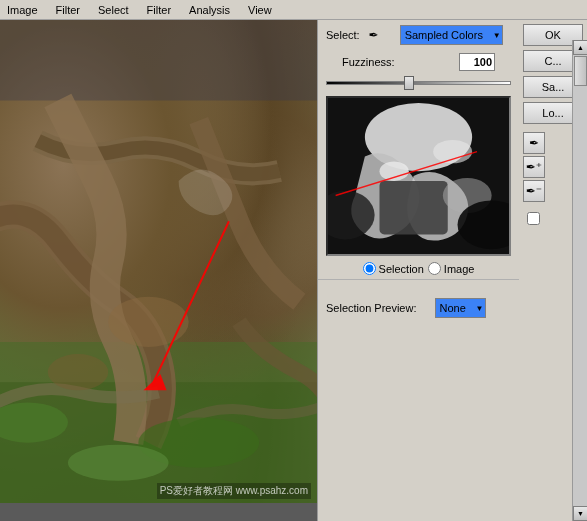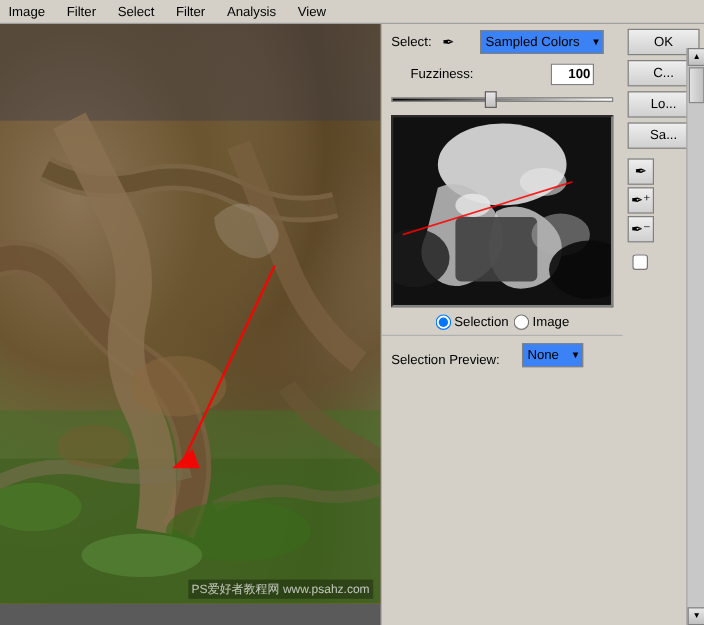--- a/index.html
+++ b/index.html
@@ -241,22 +241,22 @@
     .radio-option {
       display: flex;
       align-items: center;
       gap: 3px;
       cursor: pointer;
     }
 
     
     .sel-preview-row {
       display: flex;
-      align-items: flex-end;
-      padding: 6px 8px;
+      align-items: center;
+      padding: 18px 8px;
       gap: 6px;
       border-top: 1px solid #b0b0b0;
     }
 
     .dialog-btn {
       height: 22px;
       background: linear-gradient(to bottom, #eeeeee, #d0d0d0);
       border: 1px solid #808080;
       font-size: 11px;
       cursor: pointer;
@@ -466,22 +466,22 @@
             </select>
             <span class="select-arrow">▼</span>
           </div>
         </div>
 
       </div>
 
       <div class="dialog-side-btns">
         <button class="dialog-btn">OK</button>
         <button class="dialog-btn">C...</button>
+        <button class="dialog-btn">Sa...</button>
         <button class="dialog-btn">Lo...</button>
-        <button class="dialog-btn">Sa...</button>
 
         <div style="display:flex; flex-direction:column; gap:2px; margin-top:4px;">
           <button class="eye-btn">
             <span>✒</span>
           </button>
           <button class="eye-btn">
             <span>✒⁺</span>
           </button>
           <button class="eye-btn">
             <span>✒⁻</span>

